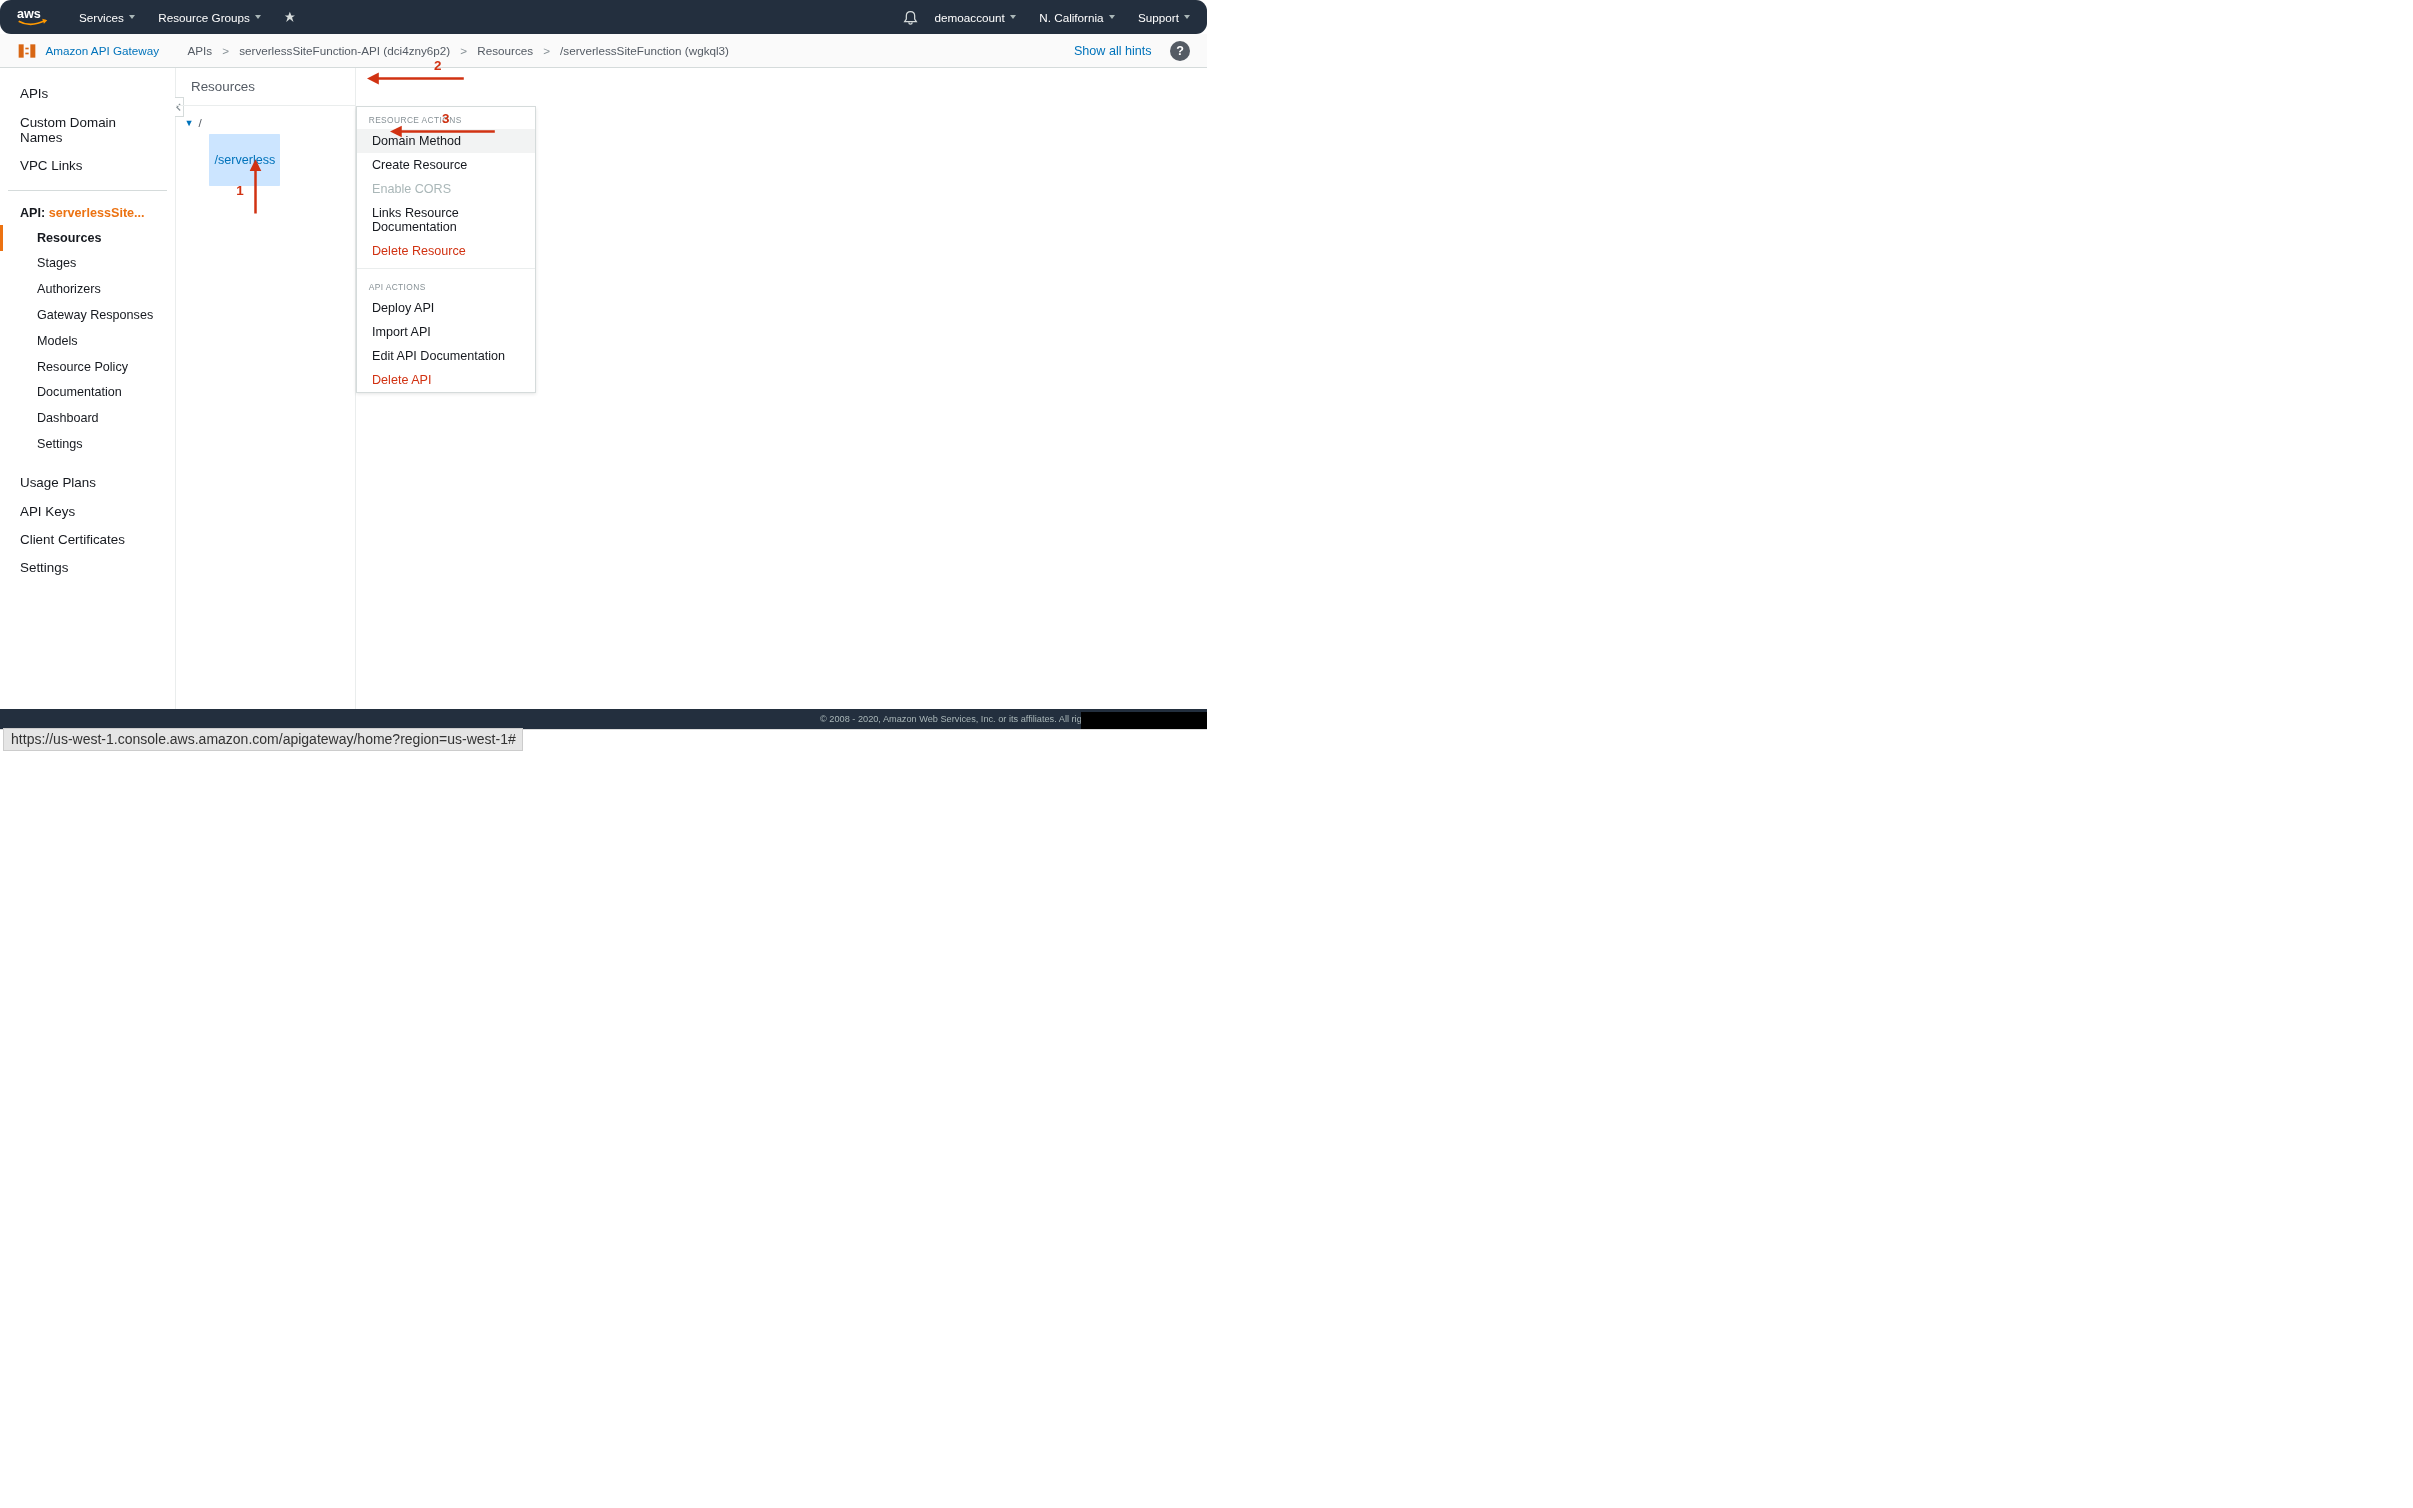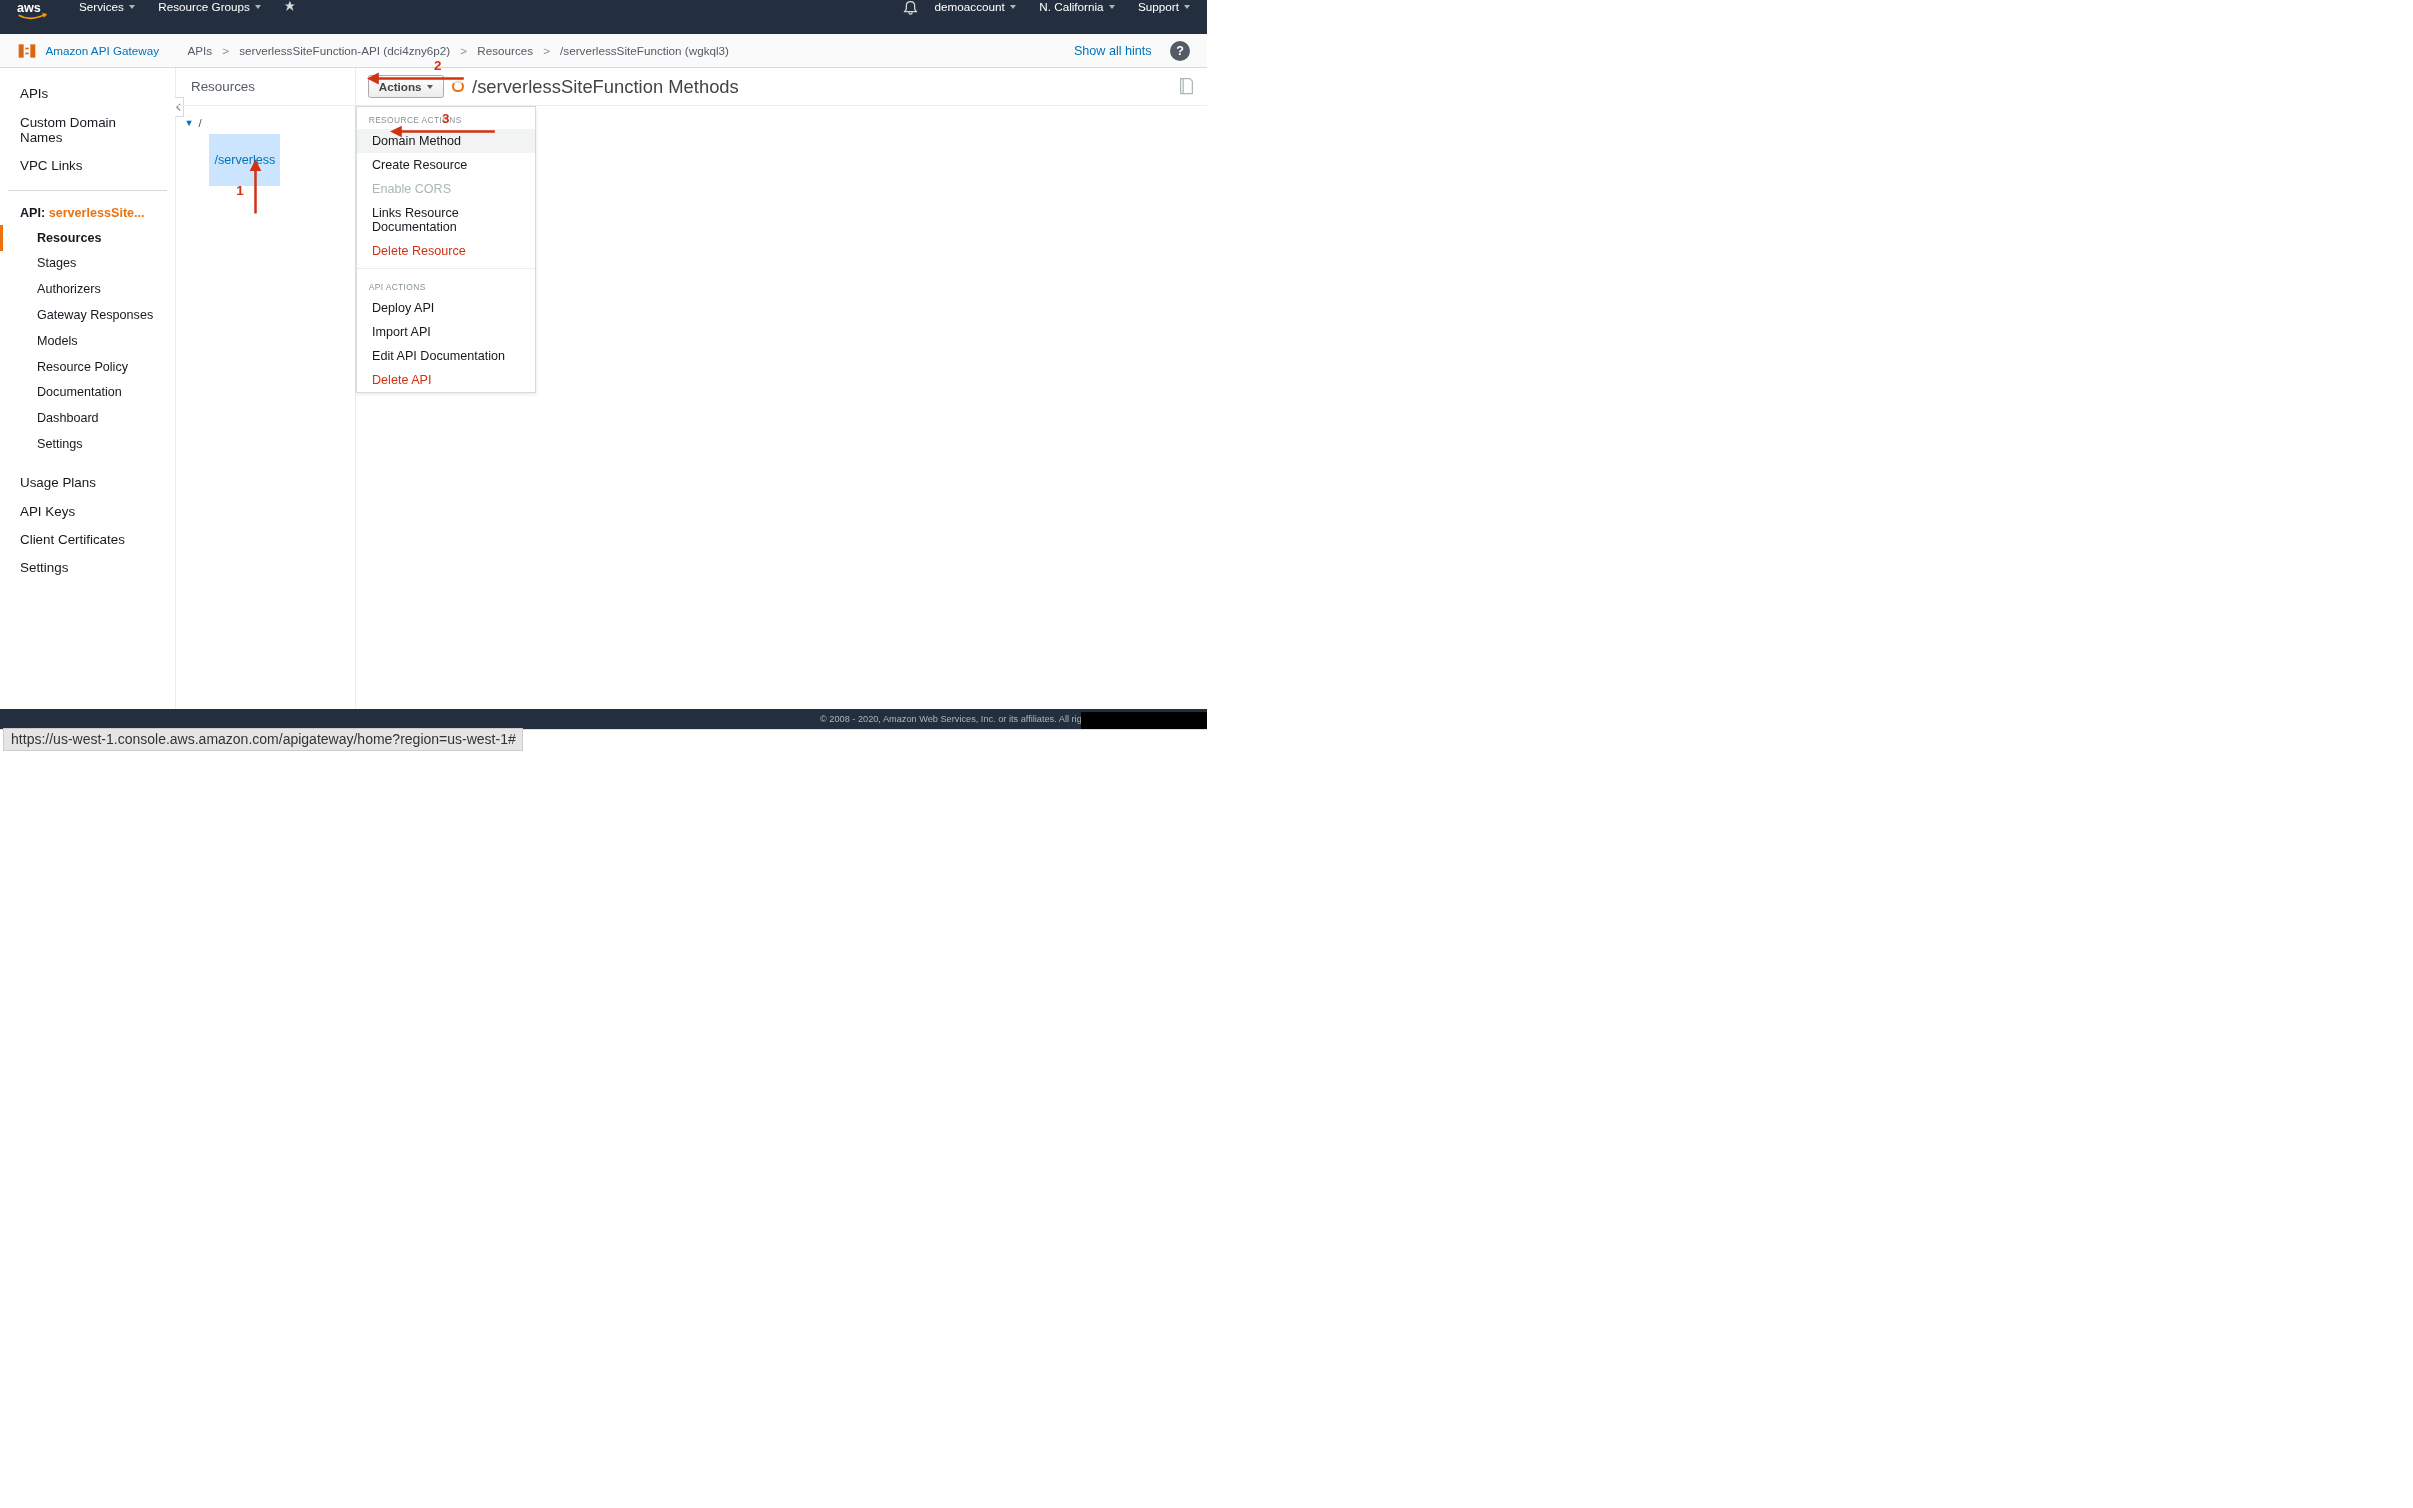--- a/index.html
+++ b/index.html
@@ -1,19 +1,19 @@
 <!DOCTYPE html>
 <html style="font-size:13.4px"><head>
 <meta charset="utf-8">
 <style>
   * { box-sizing: border-box; margin: 0; padding: 0; }
   body { font-family: "Amazon Ember", "Helvetica Neue", Arial, sans-serif; font-size: 11.7px; color: #16191f; background: #fff; overflow: hidden; width: 1207px; height: 754px; position: relative; }
   
   
-  .navbar { background: #232f3e; height: 34px; display: flex; align-items: flex-start; padding: 0 17px; color: #fff; }
+  .navbar { background: #232f3e; height: 34px; display: flex; align-items: center; padding: 0 17px; color: #fff; border-radius: 11px; }
   .aws-logo { display: flex; align-items: center; margin-right: 25px; }
   .nav-item { display: flex; align-items: center; gap: 5px; margin-right: 23.5px; cursor: pointer; font-size: 11.7px; }
   .nav-spacer { flex: 1; }
   .caret-down { width: 0; height: 0; border-left: 3.4px solid transparent; border-right: 3.4px solid transparent; border-top: 4.2px solid #999; }
   .caret-down.light { border-top-color: #aab7b8; }
   .bell-icon { width: 15px; height: 15px; margin-right: 17px; }
   .pin-icon { width: 11.7px; height: 11.7px; }
   
   
   .breadcrumb-bar { background: #fafafa; height: 34px; border-bottom: 0.8px solid #d5dbdb; display: flex; align-items: center; padding: 0 17px; font-size: 11.7px; color: #545b64; }
@@ -183,31 +183,20 @@
     <div class="tree-body">
       <div class="tree-root">
         <span class="tree-toggle">▼</span>
         <span class="tree-slash">/</span>
       </div>
       <div class="tree-child">/serverless</div>
     </div>
   </div>
 
   <div class="content-col">
-    <div class="content-header">
-      <button class="actions-btn">
-        <span>Actions</span>
-        <span class="caret-down" style="border-top-color:#555"></span>
-      </button>
-      <div class="spinner-dot"></div>
-      <span class="title-text">/serverlessSiteFunction Methods</span>
-      <svg class="doc-icon" viewBox="0 0 20 22">
-        <path d="M3 2 L14 2 L17 5 L17 20 L3 20 Z M3 2 L3 20 M6 2 L6 20" fill="none" stroke="#aab7b8" stroke-width="1.5"></path>
-      </svg>
-    </div>
 
     <div class="dropdown">
       <div class="section-label">RESOURCE ACTIONS</div>
       <div class="menu-item hovered">Domain Method</div>
       <div class="menu-item">Create Resource</div>
       <div class="menu-item disabled">Enable CORS</div>
       <div class="menu-item">Links Resource Documentation</div>
       <div class="menu-item danger">Delete Resource</div>
       <hr>
       <div class="section-label">API ACTIONS</div>

